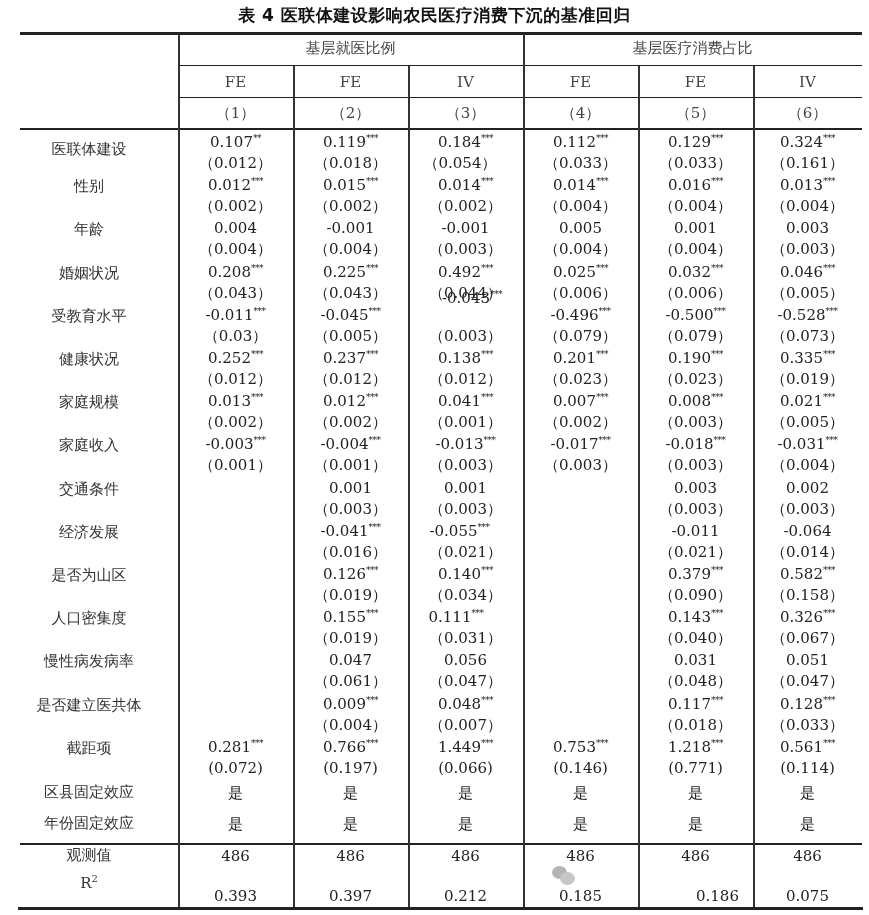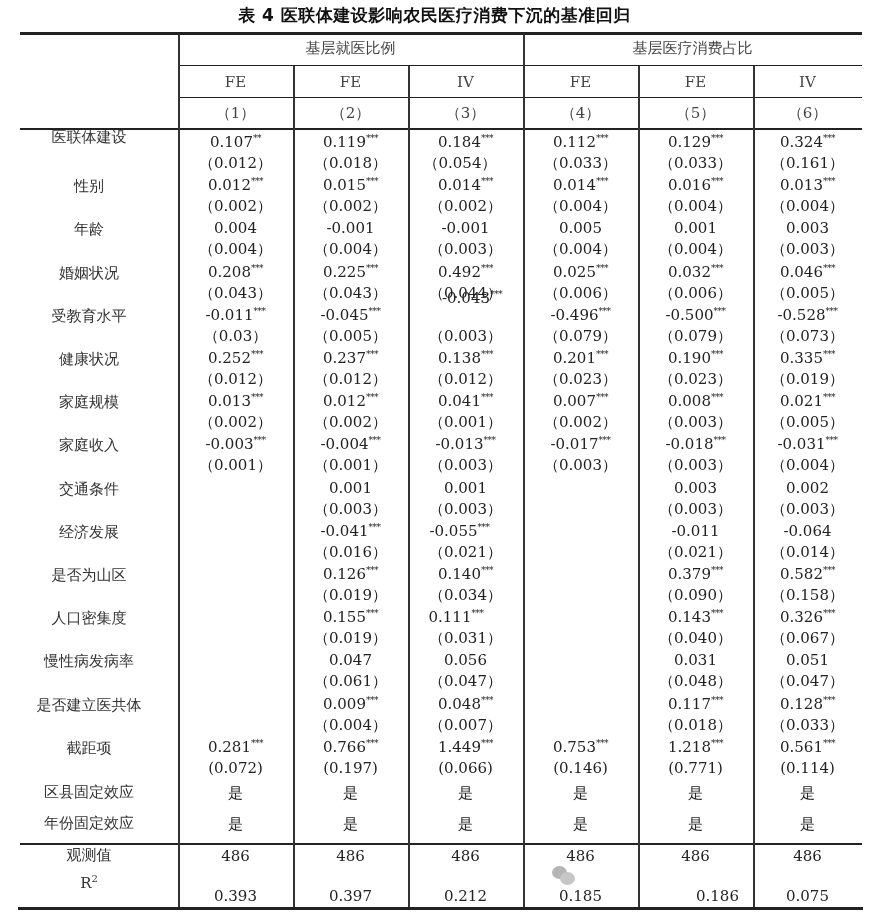--- a/index.html
+++ b/index.html
@@ -45,21 +45,21 @@
     <div class="cell hdr" style="left:293px;width:115px;top:72px">FE</div>
     <div class="cell hdr" style="left:293px;width:115px;top:103px">（2）</div>
     <div class="cell hdr" style="left:408px;width:115px;top:72px">IV</div>
     <div class="cell hdr" style="left:408px;width:115px;top:103px">（3）</div>
     <div class="cell hdr" style="left:523px;width:115px;top:72px">FE</div>
     <div class="cell hdr" style="left:523px;width:115px;top:103px">（4）</div>
     <div class="cell hdr" style="left:638px;width:115px;top:72px">FE</div>
     <div class="cell hdr" style="left:638px;width:115px;top:103px">（5）</div>
     <div class="cell hdr" style="left:753px;width:109px;top:72px">IV</div>
     <div class="cell hdr" style="left:753px;width:109px;top:103px">（6）</div>
-    <div class="lbl" style="top:128px">医联体建设</div>
+    <div class="lbl" style="top:140px">医联体建设</div>
     <div class="cell" style="left:178px;width:115px;top:132px"><span>0.107</span><span class="star">**</span></div>
     <div class="cell" style="left:178px;width:115px;top:153px">（0.012）</div>
     <div class="cell" style="left:293px;width:115px;top:132px"><span>0.119</span><span class="star">***</span></div>
     <div class="cell" style="left:293px;width:115px;top:153px">（0.018）</div>
     <div class="cell" style="left:408px;width:115px;top:132px"><span>0.184</span><span class="star">***</span></div>
     <div class="cell" style="left:408px;width:104px;top:153px">（0.054）</div>
     <div class="cell" style="left:523px;width:115px;top:132px"><span>0.112</span><span class="star">***</span></div>
     <div class="cell" style="left:523px;width:115px;top:153px">（0.033）</div>
     <div class="cell" style="left:638px;width:115px;top:132px"><span>0.129</span><span class="star">***</span></div>
     <div class="cell" style="left:638px;width:115px;top:153px">（0.033）</div>

